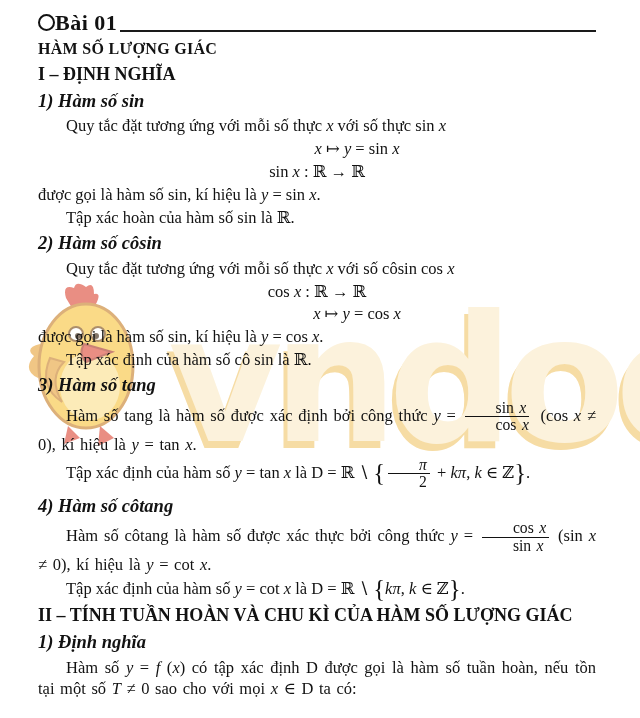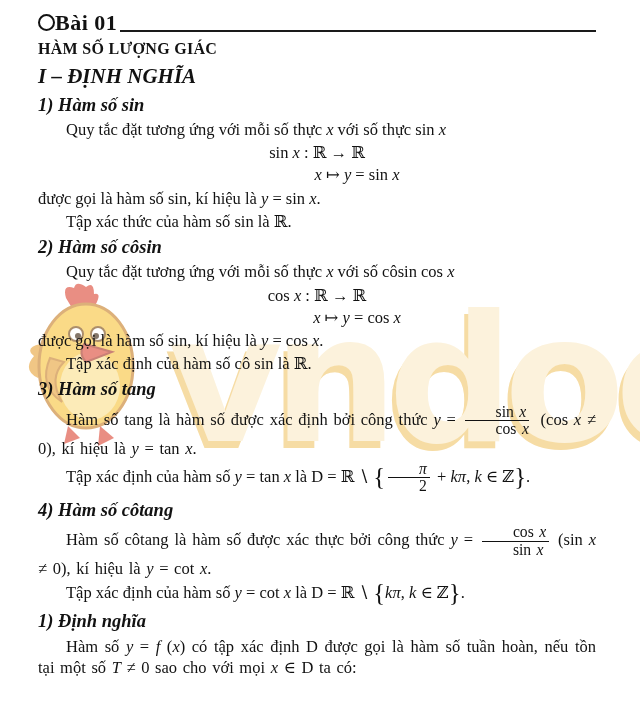--- a/index.html
+++ b/index.html
@@ -25,21 +25,21 @@
   .wm-word .face{position:relative;color:#fcf2dc;}
   .wm-mascot{position:absolute;left:28px;top:282px;width:120px;height:168px;}
   
   .page{position:relative;z-index:1;padding:9px 44px 0 38px;}
   .header-row{display:flex;align-items:flex-end;margin-bottom:2px;}
   .lesson-wrap{display:flex;align-items:center;}
   .circle-icon{width:13px;height:13px;border:2.2px solid #121212;border-radius:50%;display:inline-block;margin-bottom:2px;}
   .lesson-title{font-size:22px;font-weight:bold;letter-spacing:.5px;}
   .header-rule{flex:1;border-bottom:2.6px solid #1a1a1a;margin:0 0 5px 3px;}
   .doc-title{font-weight:bold;font-size:16px;margin:1px 0 3px 0;letter-spacing:.3px;}
-  .sec-heading{font-weight:bold;font-size:21px;margin:2px 0 2px 0;font-style:italic;}
+  .sec-heading{font-weight:bold;font-size:18px;margin:2px 0 2px 0;}
   .sub-heading{font-weight:bold;font-size:18.5px;margin:4px 0 2px 0;font-style:italic;}
   p{margin:2px 0;}
   .indent{text-indent:28px;}
   .jpar{text-align:justify;word-spacing:1.5px;}
   .mcenter{text-align:center;margin:1px 0;}
   .mshift{transform:translateX(40px);}
   .it{font-style:italic;}
   .lg{font-size:1.5em;line-height:1;vertical-align:-0.14em;font-weight:400;}
   .frac{
     display:inline-flex;flex-direction:column;align-items:flex-start;
@@ -91,24 +91,24 @@
     </div>
     <div class="header-rule"></div>
   </div>
 
   <div class="doc-title">HÀM SỐ LƯỢNG GIÁC</div>
 
   <div class="sec-heading">I – ĐỊNH NGHĨA</div>
 
   <div class="sub-heading">1) Hàm số sin</div>
   <p class="indent"><span>Quy tắc đặt tương ứng với mỗi số thực </span><span class="it">x</span><span> với số thực sin </span><span class="it">x</span></p>
+  <div class="mcenter mshift"><span class="it">x</span><span> ↦ </span><span class="it">y</span><span> = sin </span><span class="it">x</span></div>
   <div class="mcenter"><span>sin </span><span class="it">x</span><span> :  ℝ → ℝ</span></div>
-  <div class="mcenter mshift"><span class="it">x</span><span> ↦ </span><span class="it">y</span><span> = sin </span><span class="it">x</span></div>
   <p><span>được gọi là hàm số sin, kí hiệu là </span><span class="it">y</span><span> = sin </span><span class="it">x</span><span>.</span></p>
-  <p class="indent"><span>Tập xác thức của hàm số sin là ℝ.</span></p>
+  <p class="indent"><span>Tập xác hoàn của hàm số sin là ℝ.</span></p>
 
   <div class="sub-heading">2) Hàm số côsin</div>
   <p class="indent"><span>Quy tắc đặt tương ứng với mỗi số thực </span><span class="it">x</span><span> với số côsin cos </span><span class="it">x</span></p>
   <div class="mcenter"><span>cos </span><span class="it">x</span><span> :  ℝ → ℝ</span></div>
   <div class="mcenter mshift"><span class="it">x</span><span> ↦ </span><span class="it">y</span><span> = cos </span><span class="it">x</span></div>
   <p><span>được gọi là hàm số sin, kí hiệu là </span><span class="it">y</span><span> = cos </span><span class="it">x</span><span>.</span></p>
   <p class="indent"><span>Tập xác định của hàm số cô sin là ℝ.</span></p>
 
   <div class="sub-heading">3) Hàm số tang</div>
   <p class="indent jpar"><span>Hàm số tang là hàm số được xác định bởi công thức </span><span class="it">y</span><span> = </span><span class="frac">
@@ -120,16 +120,17 @@
         <span class="den"><span>2</span></span>
       </span><span> + </span><span class="it">k</span><span class="it">π</span><span>, </span><span class="it">k</span><span> ∈ ℤ</span><span class="lg">}</span><span>.</span></p>
 
   <div class="sub-heading">4) Hàm số côtang</div>
   <p class="indent jpar"><span>Hàm số côtang là hàm số được xác thực bởi công thức </span><span class="it">y</span><span> = </span><span class="frac">
         <span class="num"><span>cos </span><span class="it">x</span></span>
         <span class="den"><span>sin </span><span class="it">x</span></span>
       </span><span> (sin </span><span class="it">x</span><span> ≠ 0),  kí hiệu là </span><span class="it">y</span><span> = cot </span><span class="it">x</span><span>.</span></p>
   <p class="indent"><span>Tập xác định của hàm số </span><span class="it">y</span><span> = cot </span><span class="it">x</span><span> là D = ℝ ∖ </span><span class="lg">{</span><span class="it">k</span><span class="it">π</span><span>, </span><span class="it">k</span><span> ∈ ℤ</span><span class="lg">}</span><span>.</span></p>
 
+  <div class="sec-heading">II – TÍNH TUẦN HOÀN VÀ CHU KÌ CỦA HÀM SỐ LƯỢNG GIÁC</div>
   <div class="sub-heading">1) Định nghĩa</div>
   <p class="indent jpar"><span>Hàm số </span><span class="it">y</span><span> = </span><span class="it">f</span><span> (</span><span class="it">x</span><span>)</span><span> có tập xác định D được gọi là hàm số tuần hoàn, nếu tồn tại một số </span><span class="it">T</span><span> ≠ 0 sao cho với mọi </span><span class="it">x</span><span> ∈ D ta có:</span></p>
 
 </div>
 
 </body></html>

